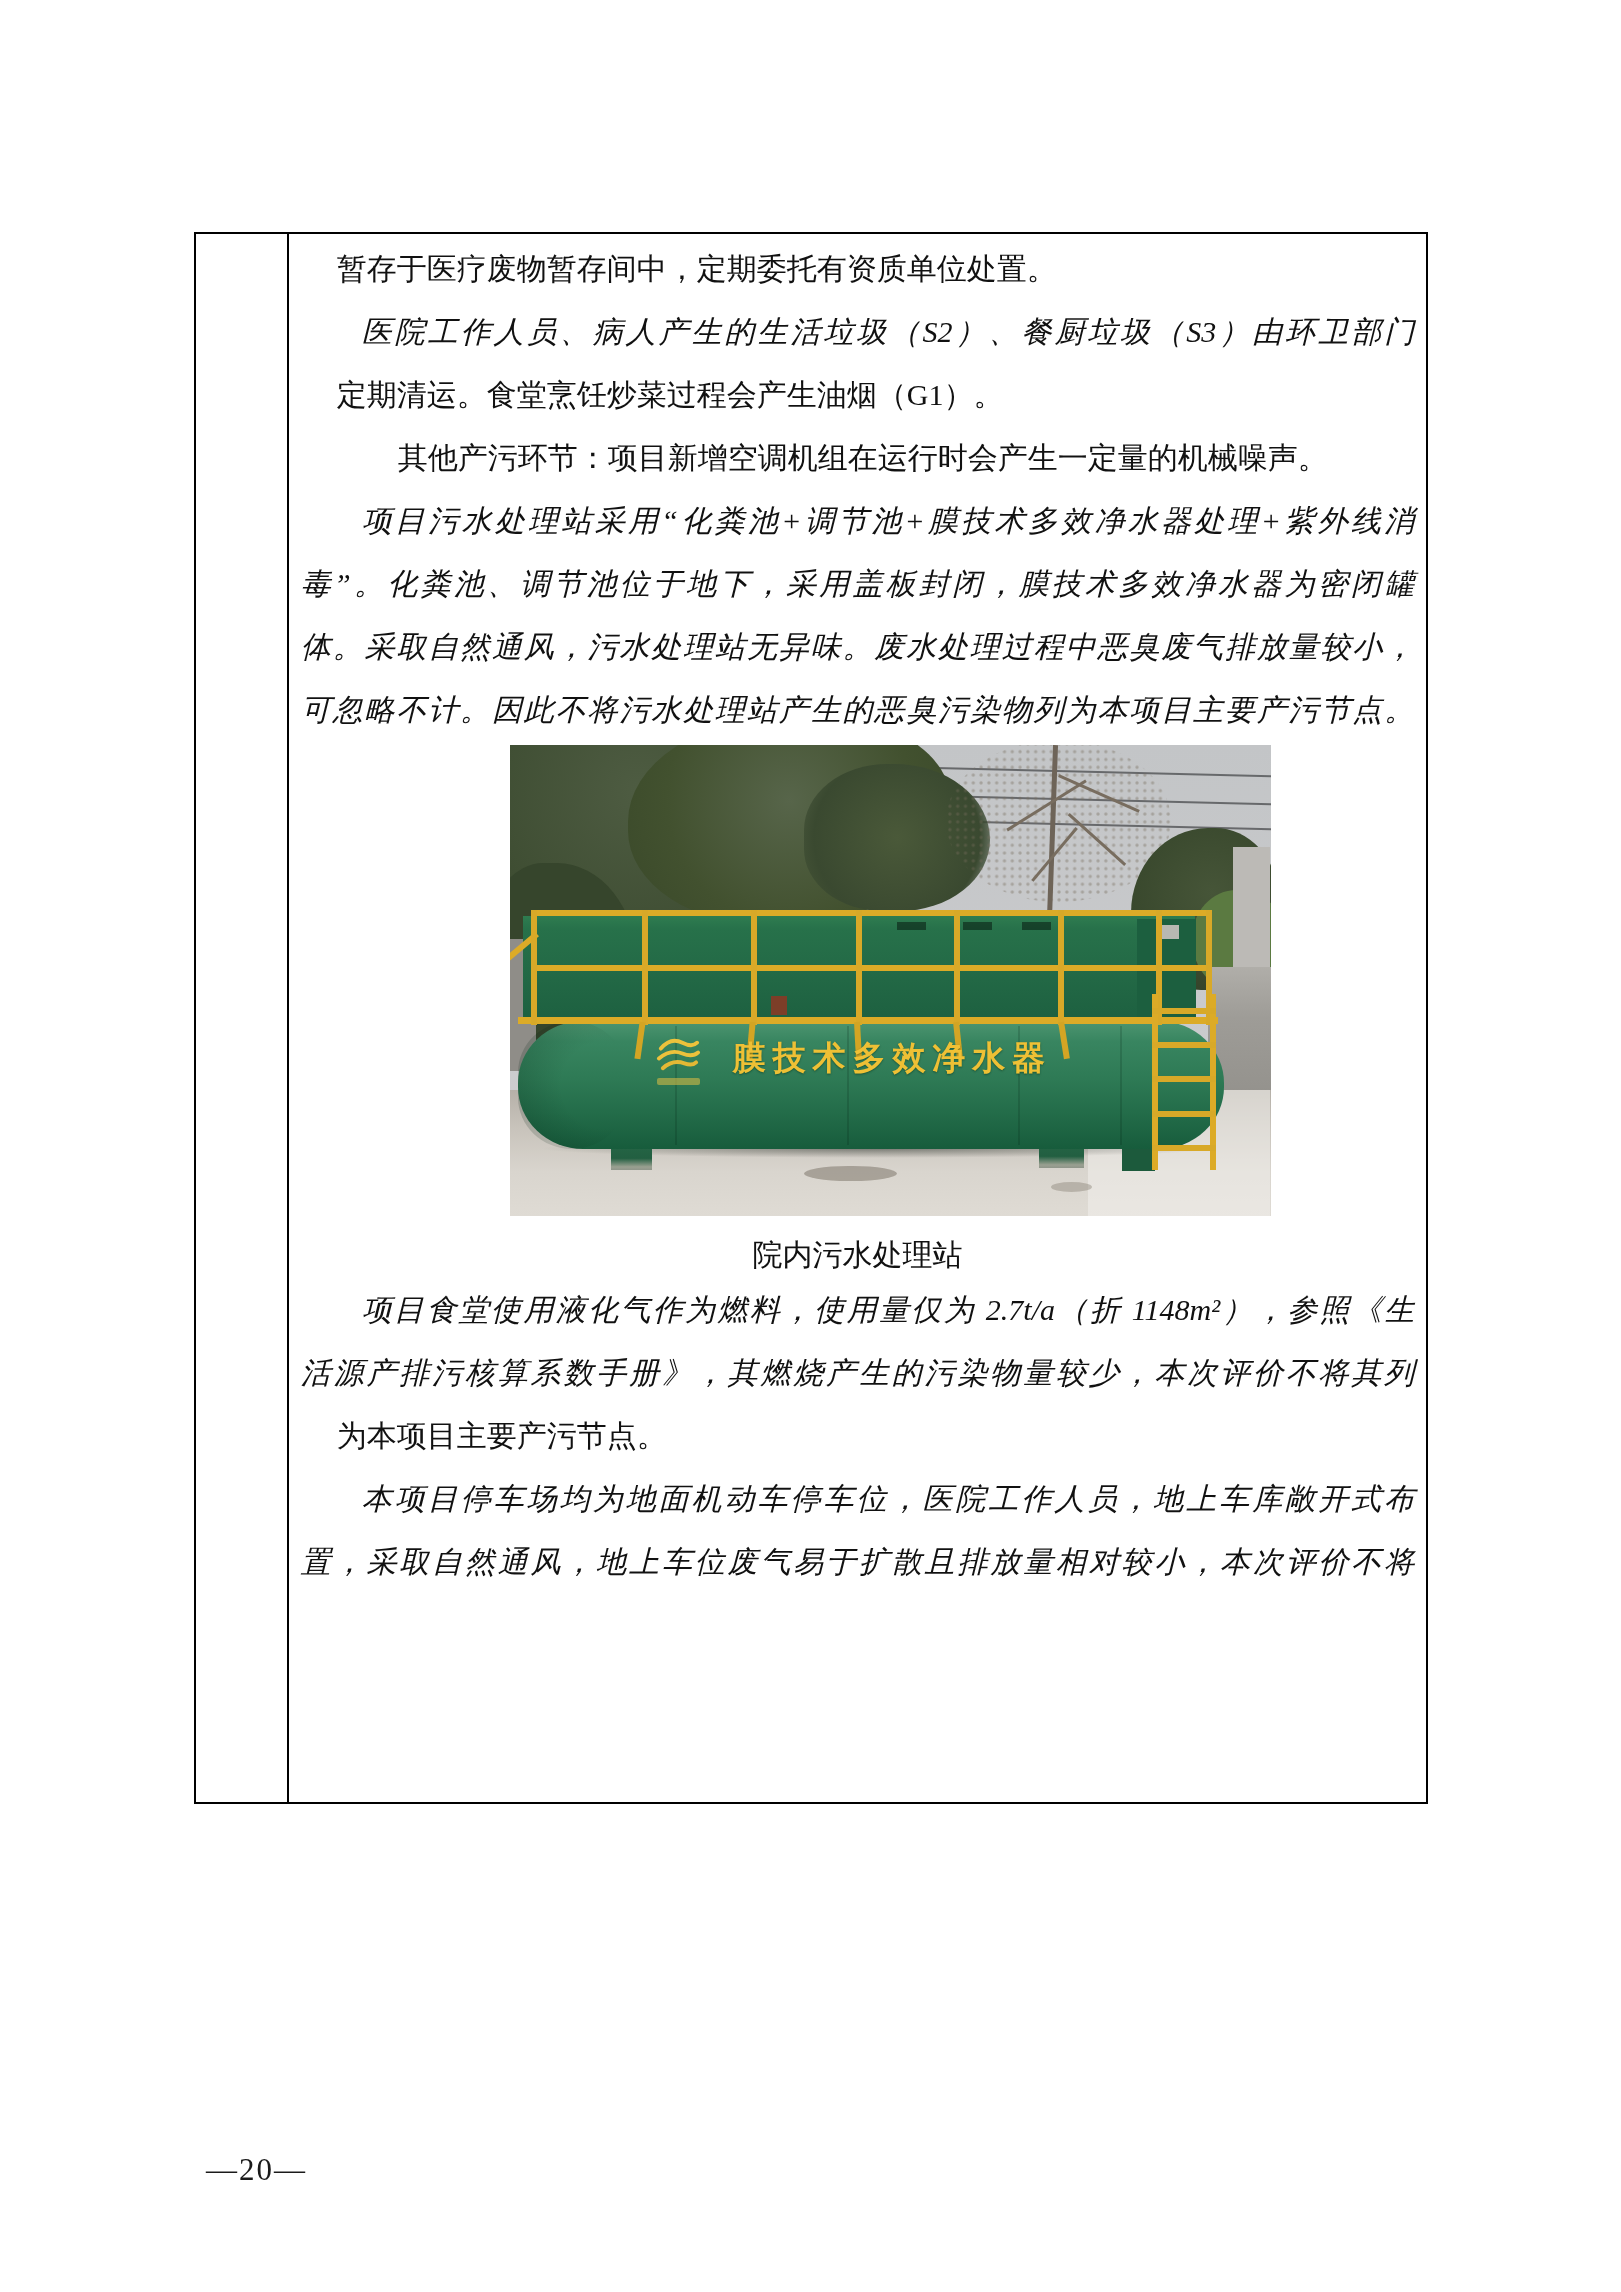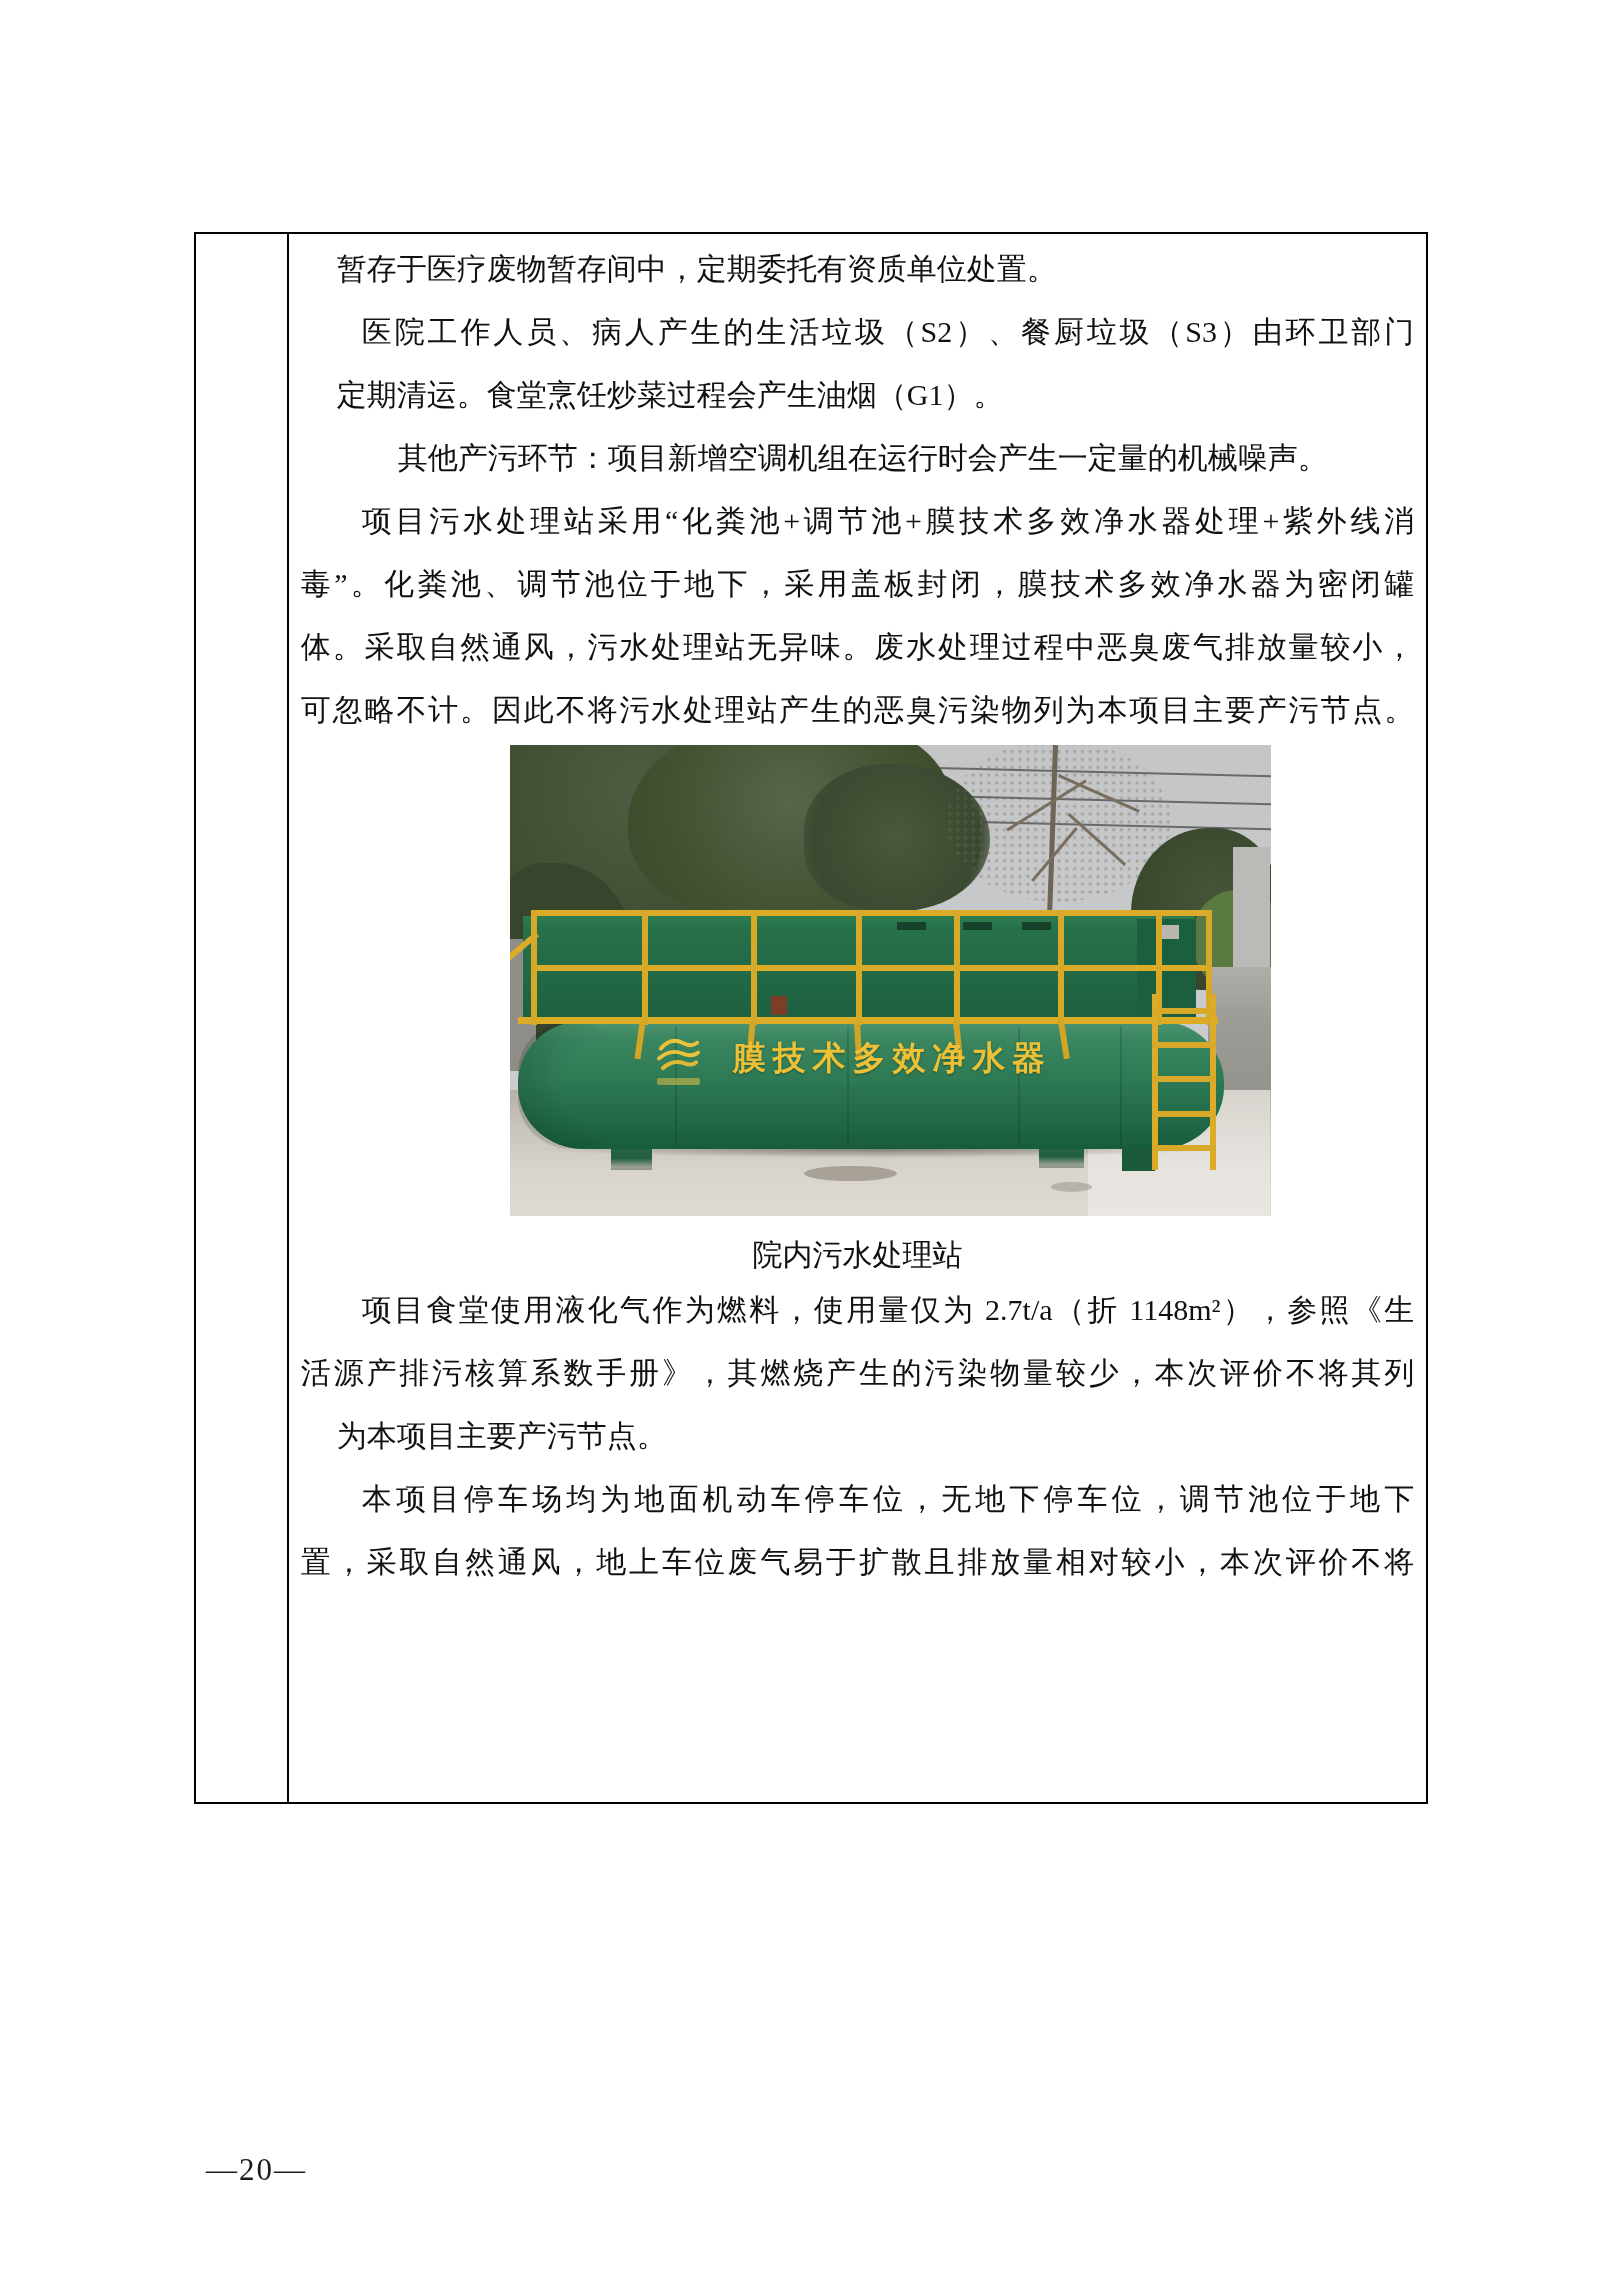--- a/index.html
+++ b/index.html
@@ -5,21 +5,21 @@
   html,body{margin:0;padding:0;background:#ffffff;}
   .page{position:relative;width:1621px;height:2293px;background:#fff;overflow:hidden;
         font-family:"Liberation Serif","DejaVu Serif",serif;color:#111;}
   .doc-table{position:absolute;left:194px;top:232px;width:1234px;height:1572px;
              border:2.9px solid #000;box-sizing:border-box;display:flex;background:#fff;}
   .col-left{width:93px;flex:none;border-right:2px solid #000;box-sizing:border-box;}
   .col-main{flex:1;box-sizing:border-box;padding:2.9px 11.8px 0 11.8px;font-size:30px;}
   .ln{height:63px;line-height:63px;white-space:nowrap;}
   .ln.wrap{white-space:normal;margin-left:36px;}
   .ln.ind{text-indent:61px;}
-  .ln.full{text-align:justify;text-align-last:justify;white-space:normal;}
+  .ln.full{text-align:justify;text-align-last:justify;white-space:normal;font-style:italic;}
   .caption{height:47px;line-height:47px;margin-top:15.7px;text-align:center;
            font-weight:normal;font-size:30px;}
   .pageno{position:absolute;left:206px;top:2152px;font-size:31px;letter-spacing:2px;color:#1a1a1a;}
 
   
   .photo{position:relative;width:761px;height:471px;margin:3.9px 0 0 209px;overflow:hidden;
          background:linear-gradient(180deg,#c3c5c7 0%,#c9cacc 55%,#cfd0d1 100%);}
   .photo *{position:absolute;}
   .wire{height:2px;width:814px;left:-19.6px;background:rgba(72,74,76,.75);transform:rotate(1.4deg);}
   .blob{border-radius:48% 55% 52% 45%;}
@@ -161,21 +161,21 @@
         </svg>
         <div class="logosub"></div>
         <div class="tank-label">膜技术多效净水器</div>
       </div>
 
       <div class="caption">院内污水处理站</div>
 
       <div class="ln ind full">项目食堂使用液化气作为燃料，使用量仅为 2.7t/a（折 1148m²），参照《生</div>
       <div class="ln full">活源产排污核算系数手册》，其燃烧产生的污染物量较少，本次评价不将其列</div>
       <div class="ln wrap">为本项目主要产污节点。</div>
-      <div class="ln ind full">本项目停车场均为地面机动车停车位，无地下停车位，调节池位于地下</div>
+      <div class="ln ind full">本项目停车场均为地面机动车停车位，医院工作人员，地上车库敞开式布</div>
       <div class="ln full">置，采取自然通风，地上车位废气易于扩散且排放量相对较小，本次评价不将</div>
 
     </div>
   </div>
 
   <div class="pageno">—20—</div>
 </div>
 
 
 </body></html>

